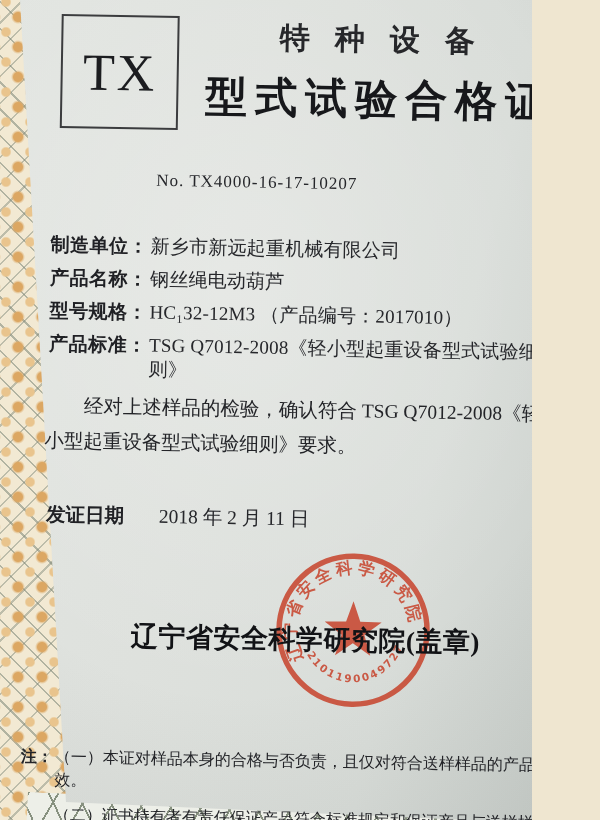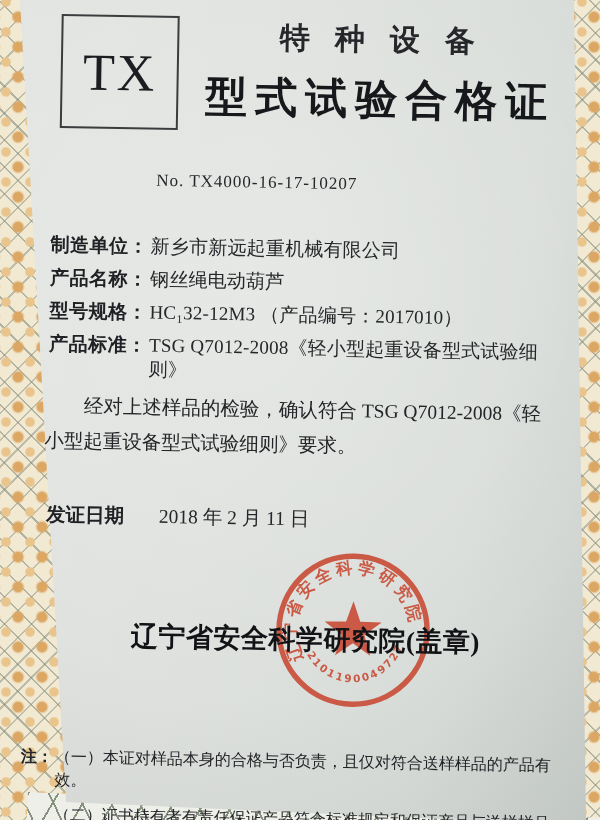--- a/index.html
+++ b/index.html
@@ -1,18 +1,18 @@
 <!DOCTYPE html>
 <html><head>
 <meta charset="utf-8">
 <style>
   html,body{margin:0;padding:0;}
   body{width:600px;height:820px;overflow:hidden;background:#efe6d0;
        font-family:"Liberation Serif","DejaVu Serif",serif;color:#222327;}
-  .screen{position:relative;width:600px;height:820px;overflow:hidden;}
+  .screen{position:relative;width:532px;height:820px;overflow:hidden;}
 
   
   .lace{
     position:absolute;inset:0;z-index:0;
     background-color:#f2e9d3;
     background-image:
       radial-gradient(circle 7px at 50% 50%, #dca763 0 4.5px, rgba(220,167,99,.5) 5.5px, transparent 7px),
       radial-gradient(circle 6px at 50% 50%, #e9c48d 0 4px, transparent 5.5px),
       repeating-linear-gradient(45deg, transparent 0 8px, rgba(125,135,120,.55) 8px 9.6px, transparent 9.6px 19px),
       repeating-linear-gradient(-45deg, transparent 0 8px, rgba(125,135,120,.45) 8px 9.6px, transparent 9.6px 19px);

